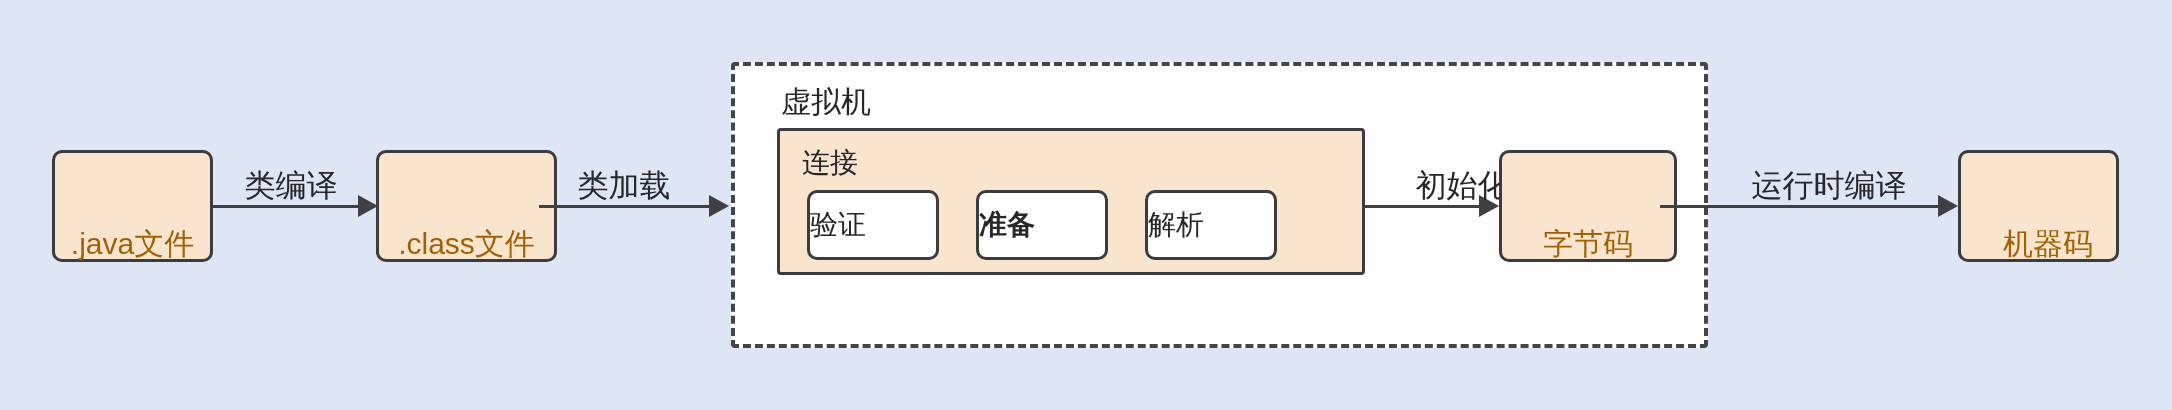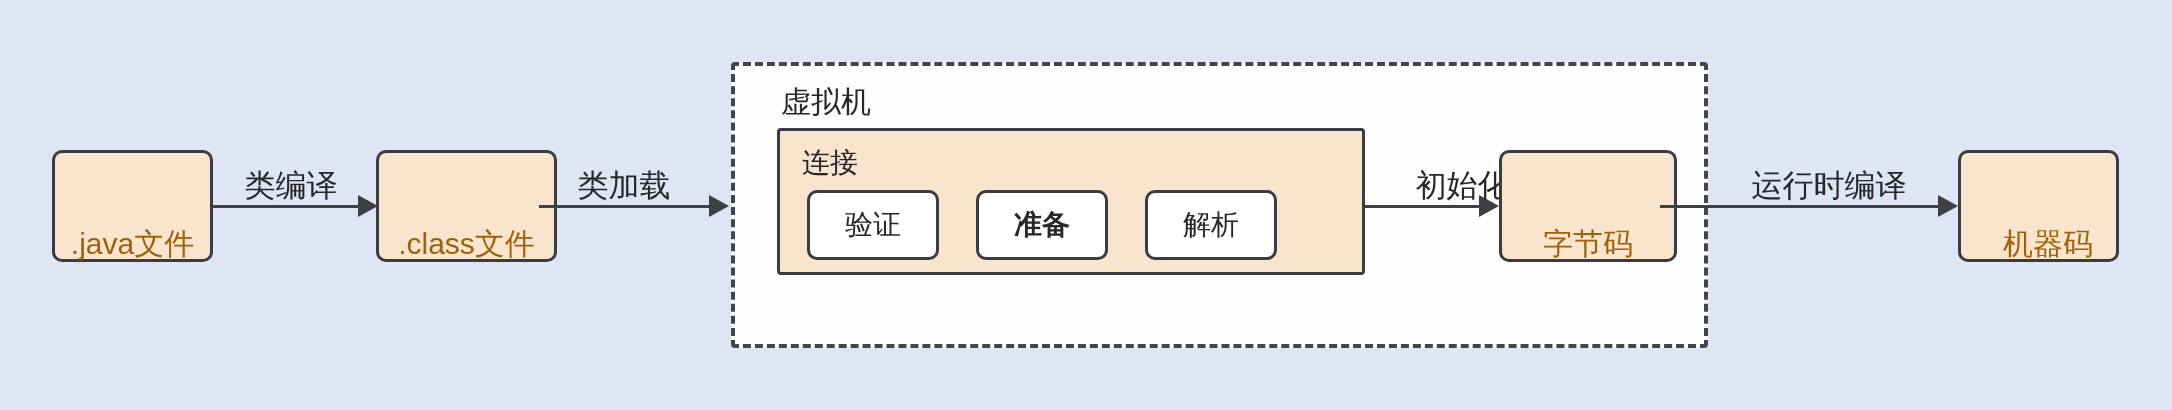--- a/index.html
+++ b/index.html
@@ -80,21 +80,21 @@
     position: absolute;
     box-sizing: border-box;
     top: 59px;
     width: 132px;
     height: 70px;
     background: #ffffff;
     border: 3px solid #3b3b42;
     border-radius: 10px;
     display: flex;
     align-items: center;
-    justify-content: center;
+    justify-content: flex-start;
     font-size: 28px;
     color: #26262b;
     white-space: nowrap;
   }
   .stage.s0 { left: 27px; }
   .stage.s1 { left: 196px; font-weight: bold; }
   .stage.s2 { left: 365px; }
 
   
   .edge-line {

